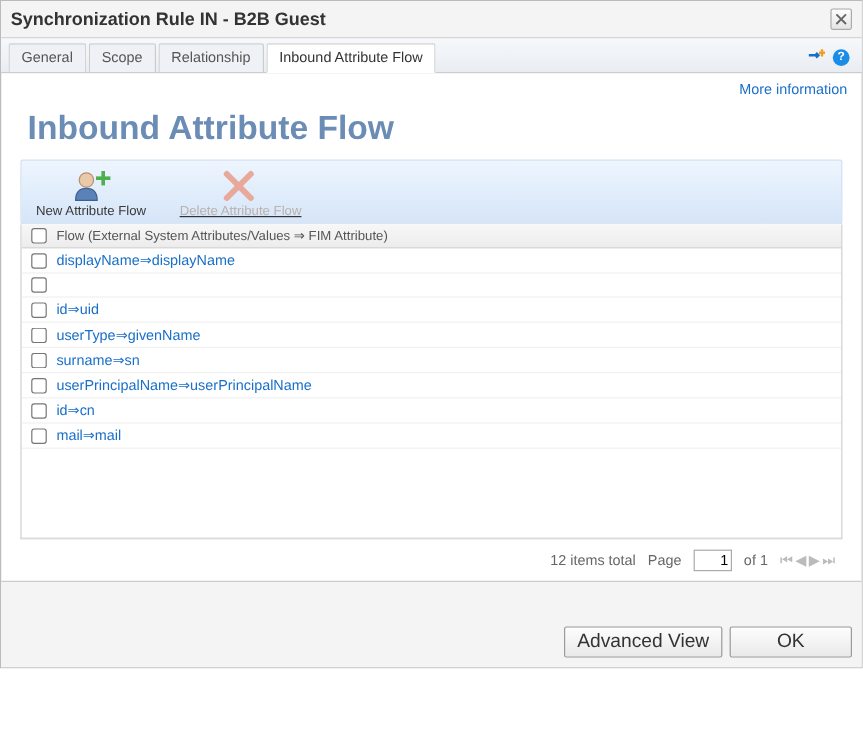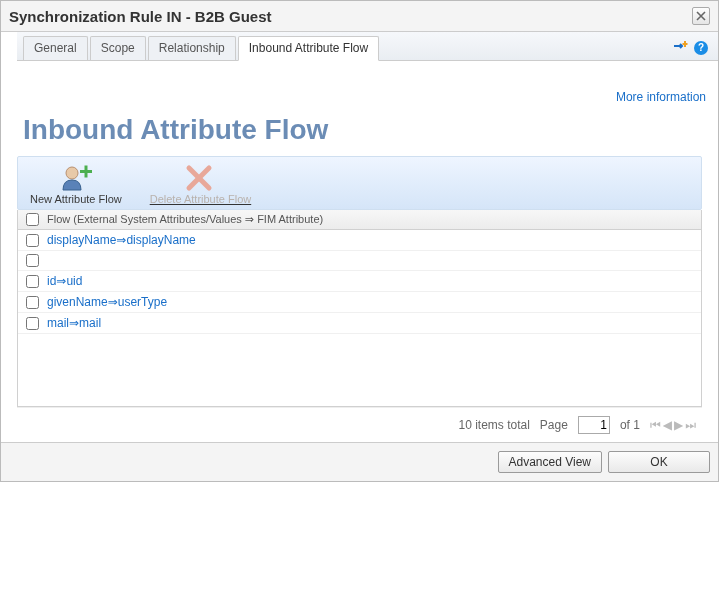--- a/index.html
+++ b/index.html
@@ -5,21 +5,21 @@
   html, body {
     margin: 0;
     padding: 0;
     font-family: "Segoe UI", Tahoma, Arial, sans-serif;
     font-size: 12px;
     background: #fff;
     color: #333;
   }
   .window {
     width: 719px;
-    height: 482px;
+    height: 557px;
     border: 1px solid #bbb;
     box-sizing: border-box;
     display: flex;
     flex-direction: column;
     background: #fff;
   }
   .titlebar {
     background: #f4f4f4;
     border-bottom: 1px solid #ccc;
     padding: 6px 8px;
@@ -43,21 +43,20 @@
     cursor:pointer;
   }
   .tabbar {
     background: linear-gradient(#f6f8fb,#e9edf2);
     border-bottom: 1px solid #ccc;
     padding: 4px 6px 0 6px;
     display: flex;
     align-items: flex-end;
     gap: 2px;
     position: relative;
-    margin-left: 16px;
   }
   .tab {
     padding: 4px 10px 5px 10px;
     border: 1px solid #ccc;
     border-bottom: none;
     background: #eef1f5;
     color: #555;
     font-size: 12px;
     border-radius: 2px 2px 0 0;
     cursor:pointer;
@@ -91,21 +90,20 @@
     font-size:10px;
     font-weight:bold;
     display:flex;align-items:center;justify-content:center;
     cursor:pointer;
   }
   .content {
     flex:1;
     display:flex;
     flex-direction:column;
     overflow:hidden;
-    margin-top:23px;
   }
   .more-info {
     text-align:right;
     padding: 6px 12px 0 0;
     color:#1a6fc9;
     font-size:12px;
     cursor:pointer;
   }
   .panel {
     margin: 10px 16px 0 16px;
@@ -203,23 +201,24 @@
     display:flex;
     justify-content:flex-end;
     gap:6px;
   }
   .btn {
     min-width:80px;
     padding:3px 10px;
     background:linear-gradient(#fdfdfd,#e9e9e9);
     border:1px solid #9a9a9a;
     border-radius:2px;
-    font-size:12px;
+    font-size:16px;
     cursor:pointer;
     text-align:center;
+    margin-top:29px;
   }
 </style>
 </head>
 <body>
 
 <div class="window">
 
   <div class="titlebar">
     <span class="title">Synchronization Rule IN - B2B Guest</span>
     <span class="close">
@@ -287,31 +286,43 @@
             </div>
             <div class="row">
               <input type="checkbox" style="">
             </div>
             <div class="row">
               <input type="checkbox" style="">
               <a>id⇒uid</a>
             </div>
             <div class="row">
               <input type="checkbox" style="">
-              <a>givenName⇒userType</a>
+              <a>userType⇒givenName</a>
+            </div>
+            <div class="row">
+              <input type="checkbox" style="">
+              <a>surname⇒sn</a>
+            </div>
+            <div class="row">
+              <input type="checkbox" style="">
+              <a>userPrincipalName⇒userPrincipalName</a>
+            </div>
+            <div class="row">
+              <input type="checkbox" style="">
+              <a>id⇒cn</a>
             </div>
             <div class="row">
               <input type="checkbox" style="">
               <a>mail⇒mail</a>
             </div>
           </div>
       </div>
 
       <div class="pager">
-        <span>10 items total</span>
+        <span>12 items total</span>
         <span>Page</span>
         <input class="pg-input" value="1" style="">
         <span>of 1</span>
         <span class="nav-arrows">
           <span>⏮</span>
           <span>◀</span>
           <span>▶</span>
           <span>⏭</span>
         </span>
       </div>

